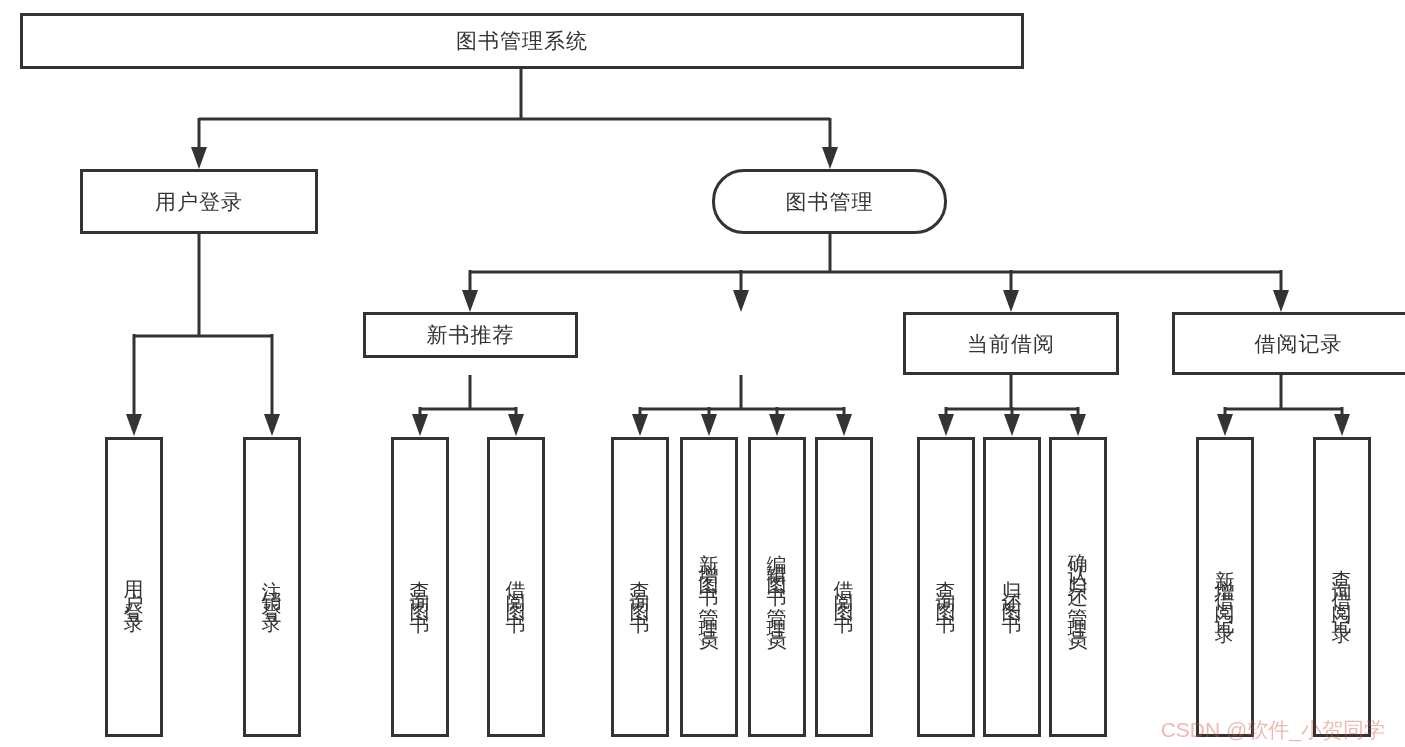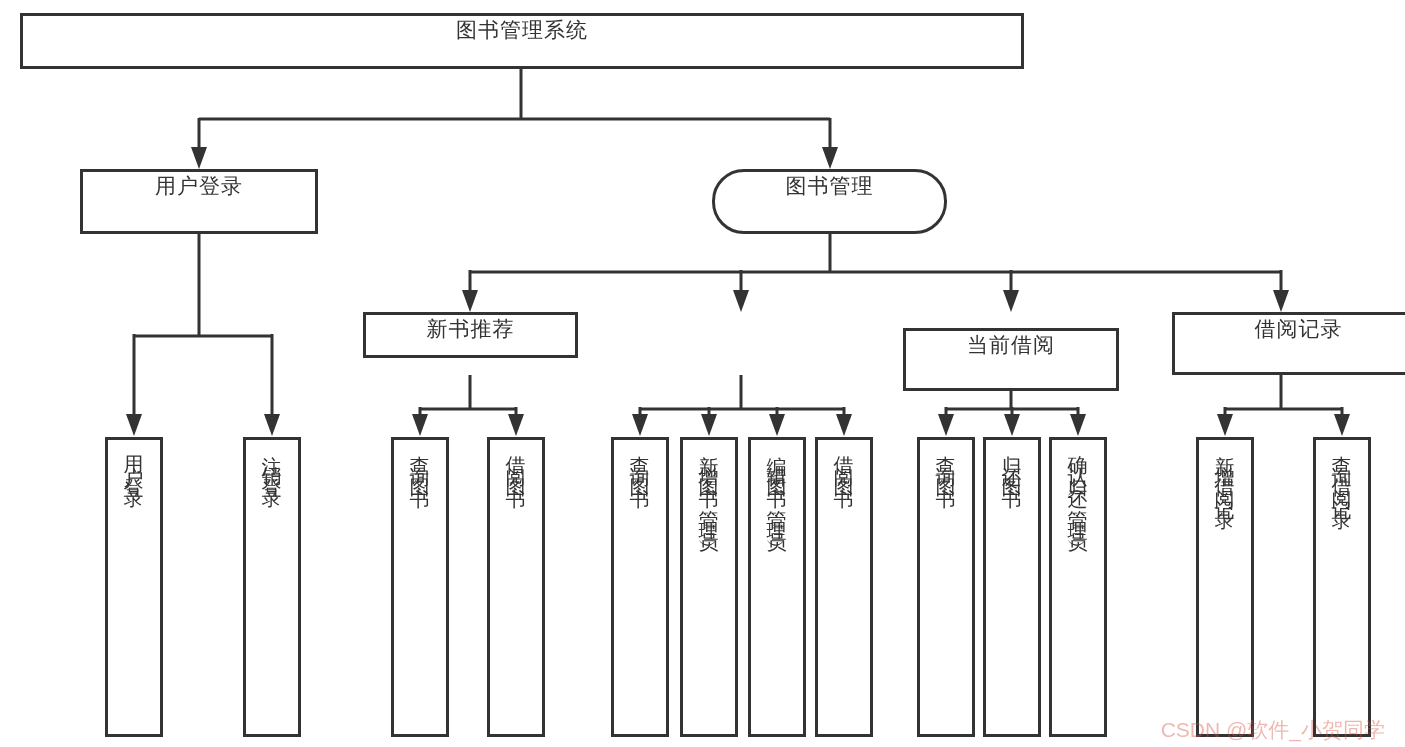--- a/index.html
+++ b/index.html
@@ -21,20 +21,21 @@
     left: 0;
     top: 0;
     z-index: 1;
   }
   .box {
     position: absolute;
     box-sizing: border-box;
     border: 3px solid #333333;
     background: #ffffff;
     display: flex;
+    align-items: center;
     justify-content: center;
     z-index: 2;
   }
   .hbox span {
     font-size: 21px;
     letter-spacing: 1px;
     white-space: nowrap;
   }
   .vbox span {
     writing-mode: vertical-rl;
@@ -42,21 +43,21 @@
     font-size: 20px;
     line-height: 1;
     letter-spacing: 11px;
     white-space: nowrap;
   }
   .root  { left: 20px;  top: 13px;  width: 1004px; height: 56px; }
   .n-userlogin { left: 80px;  top: 169px; width: 238px; height: 65px; }
   .n-bookmgmt  { left: 712px; top: 169px; width: 235px; height: 65px; border-radius: 32px; }
   .n-newbook   { left: 363px; top: 312px; width: 215px; height: 46px; }
   .n-borrow    { left: 633px; top: 312px; width: 215px; height: 63px; }
-  .n-current   { left: 903px; top: 312px; width: 216px; height: 63px; margin-top: 16px; }
+  .n-current   { left: 903px; top: 312px; width: 216px; height: 63px; }
   .n-records   { left: 1172px; top: 312px; width: 253px; height: 63px; }
   .vbox { top: 437px; width: 58px; height: 300px; }
   .v1  { left: 105px; }
   .v2  { left: 243px; }
   .v3  { left: 391px; }
   .v4  { left: 487px; }
   .v5  { left: 611px; }
   .v6  { left: 680px; }
   .v7  { left: 748px; }
   .v8  { left: 815px; }

